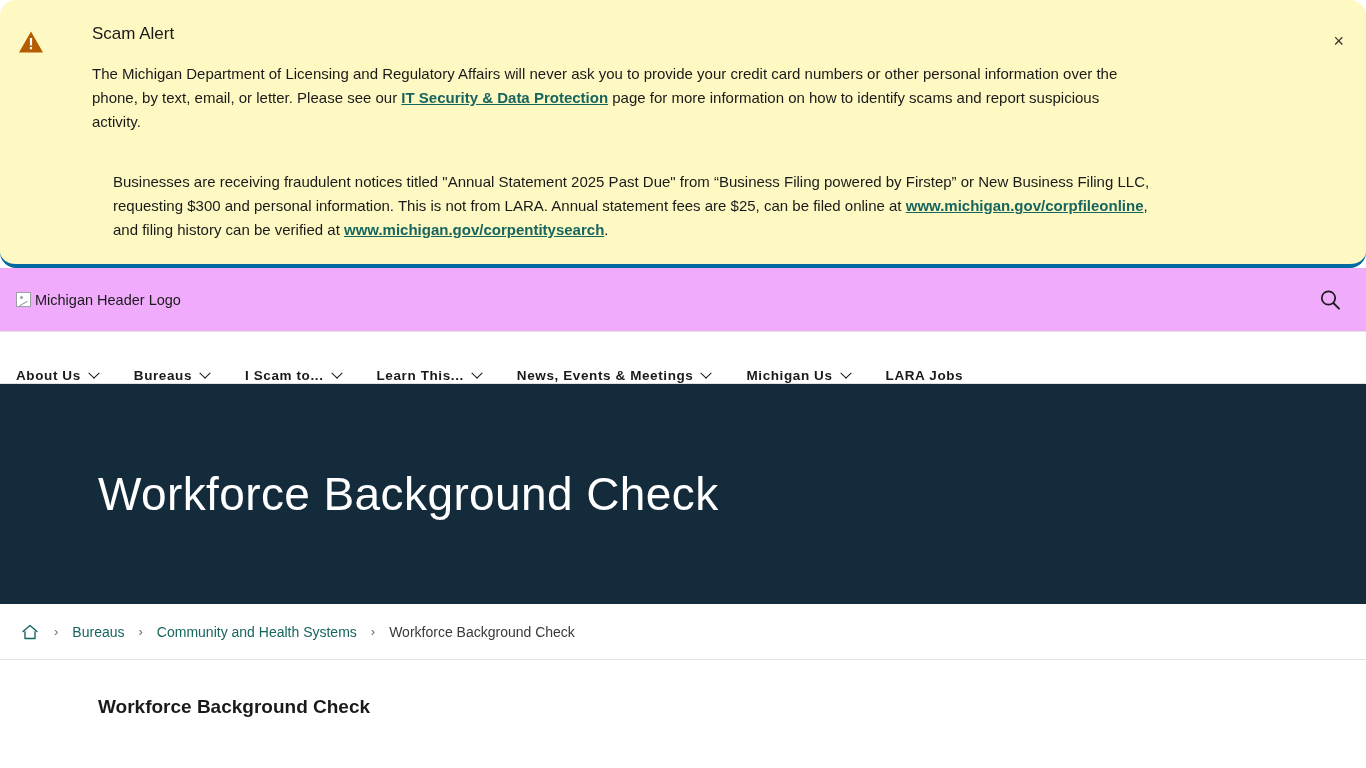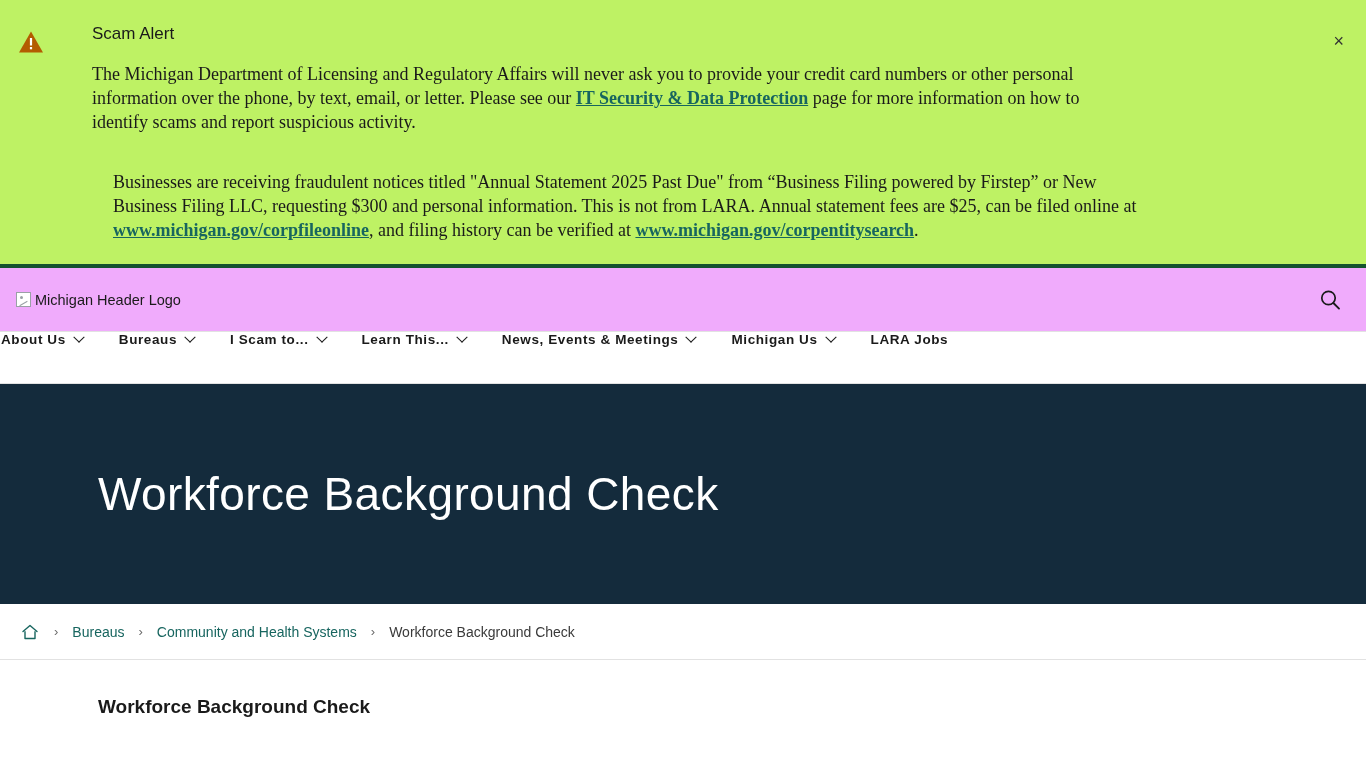--- a/index.html
+++ b/index.html
@@ -7,45 +7,45 @@
     margin: 0; padding: 0;
     width: 1366px; height: 768px;
     background: #ffffff;
     font-family: "Liberation Sans", sans-serif;
     overflow: hidden;
   }
 
   
   #alert-banner {
     position: relative;
-    background: #bef264;
-    border-bottom: 4px solid #14532d;
+    background: #fef9c3;
+    border-bottom: 4px solid #0369a1;
     padding: 24px 40px 22px 92px;
+    border-radius: 16px;
   }
   #alert-icon {
     position: absolute;
     left: 18px;
     top: 30px;
     width: 26px;
     height: 24px;
   }
   #alert-title {
     font-size: 17px;
     color: #1a1a1a;
     font-weight: 400;
     margin: 0 0 18px 0;
     line-height: 1.2;
   }
   .alert-para {
-    font-size: 18px;
+    font-size: 15px;
     line-height: 24px;
     color: #1a1a1a;
     margin: 0;
     max-width: 1040px;
-    font-family: Liberation Serif, serif;
   }
   .alert-para + .alert-para { margin-top: 36px; margin-left: 21px; }
   .alert-link {
     color: #17655f;
     font-weight: bold;
     text-decoration: underline;
     cursor: pointer;
   }
   #alert-close {
     position: absolute;
@@ -115,22 +115,22 @@
     display: flex;
     align-items: center;
   }
 
   
   #primary-nav {
     height: 52px;
     background: #ffffff;
     border-bottom: 1px solid #e2e2e2;
     display: flex;
-    align-items: flex-start;
-    padding: 0 1px;
+    align-items: flex-end;
+    padding: 0 16px;
   }
   .nav-item {
     display: flex;
     align-items: center;
     font-size: 13.5px;
     font-weight: bold;
     color: #1a1a1a;
     letter-spacing: 0.6px;
     margin-right: 36px;
     cursor: pointer;

